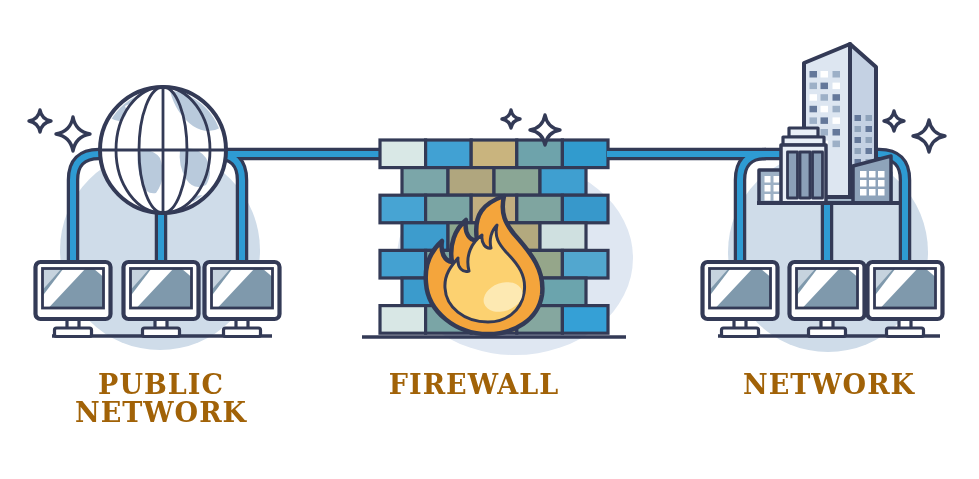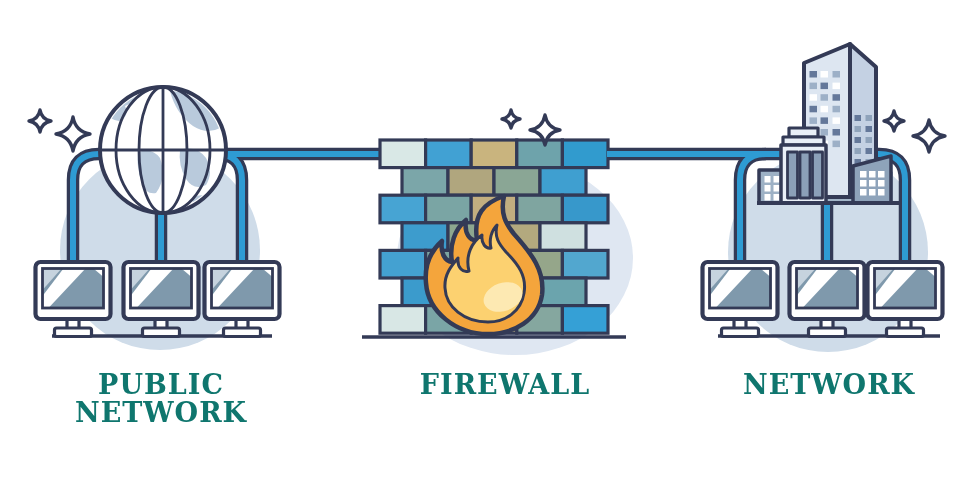--- a/index.html
+++ b/index.html
@@ -1,24 +1,24 @@
 <!DOCTYPE html>
 <html><head>
 <meta charset="utf-8">
 <style>
   html,body{margin:0;padding:0;background:#fff;}
   #canvas{position:relative;width:979px;height:479px;background:#ffffff;overflow:hidden;
           font-family:"Liberation Sans",sans-serif;}
   #art{position:absolute;left:0;top:0;}
   .label{position:absolute;top:371px;transform:translateX(-50%);
          font-family:"DejaVu Serif","Liberation Serif",serif;font-weight:bold;
-         font-size:27px;line-height:28px;letter-spacing:1px;color:#0f766e;
+         font-size:27px;line-height:28px;letter-spacing:1px;color:#a16207;
          text-align:center;white-space:nowrap;}
   .lbl-public{left:161px;}
-  .lbl-firewall{left:505px;}
+  .lbl-firewall{left:474px;}
   .lbl-internal{left:829px;}
 </style>
 </head>
 <body>
 
 <div id="canvas">
 
 <svg id="art" width="979" height="479" viewBox="0 0 979 479">
   <defs>
     <clipPath id="scr-clip">

